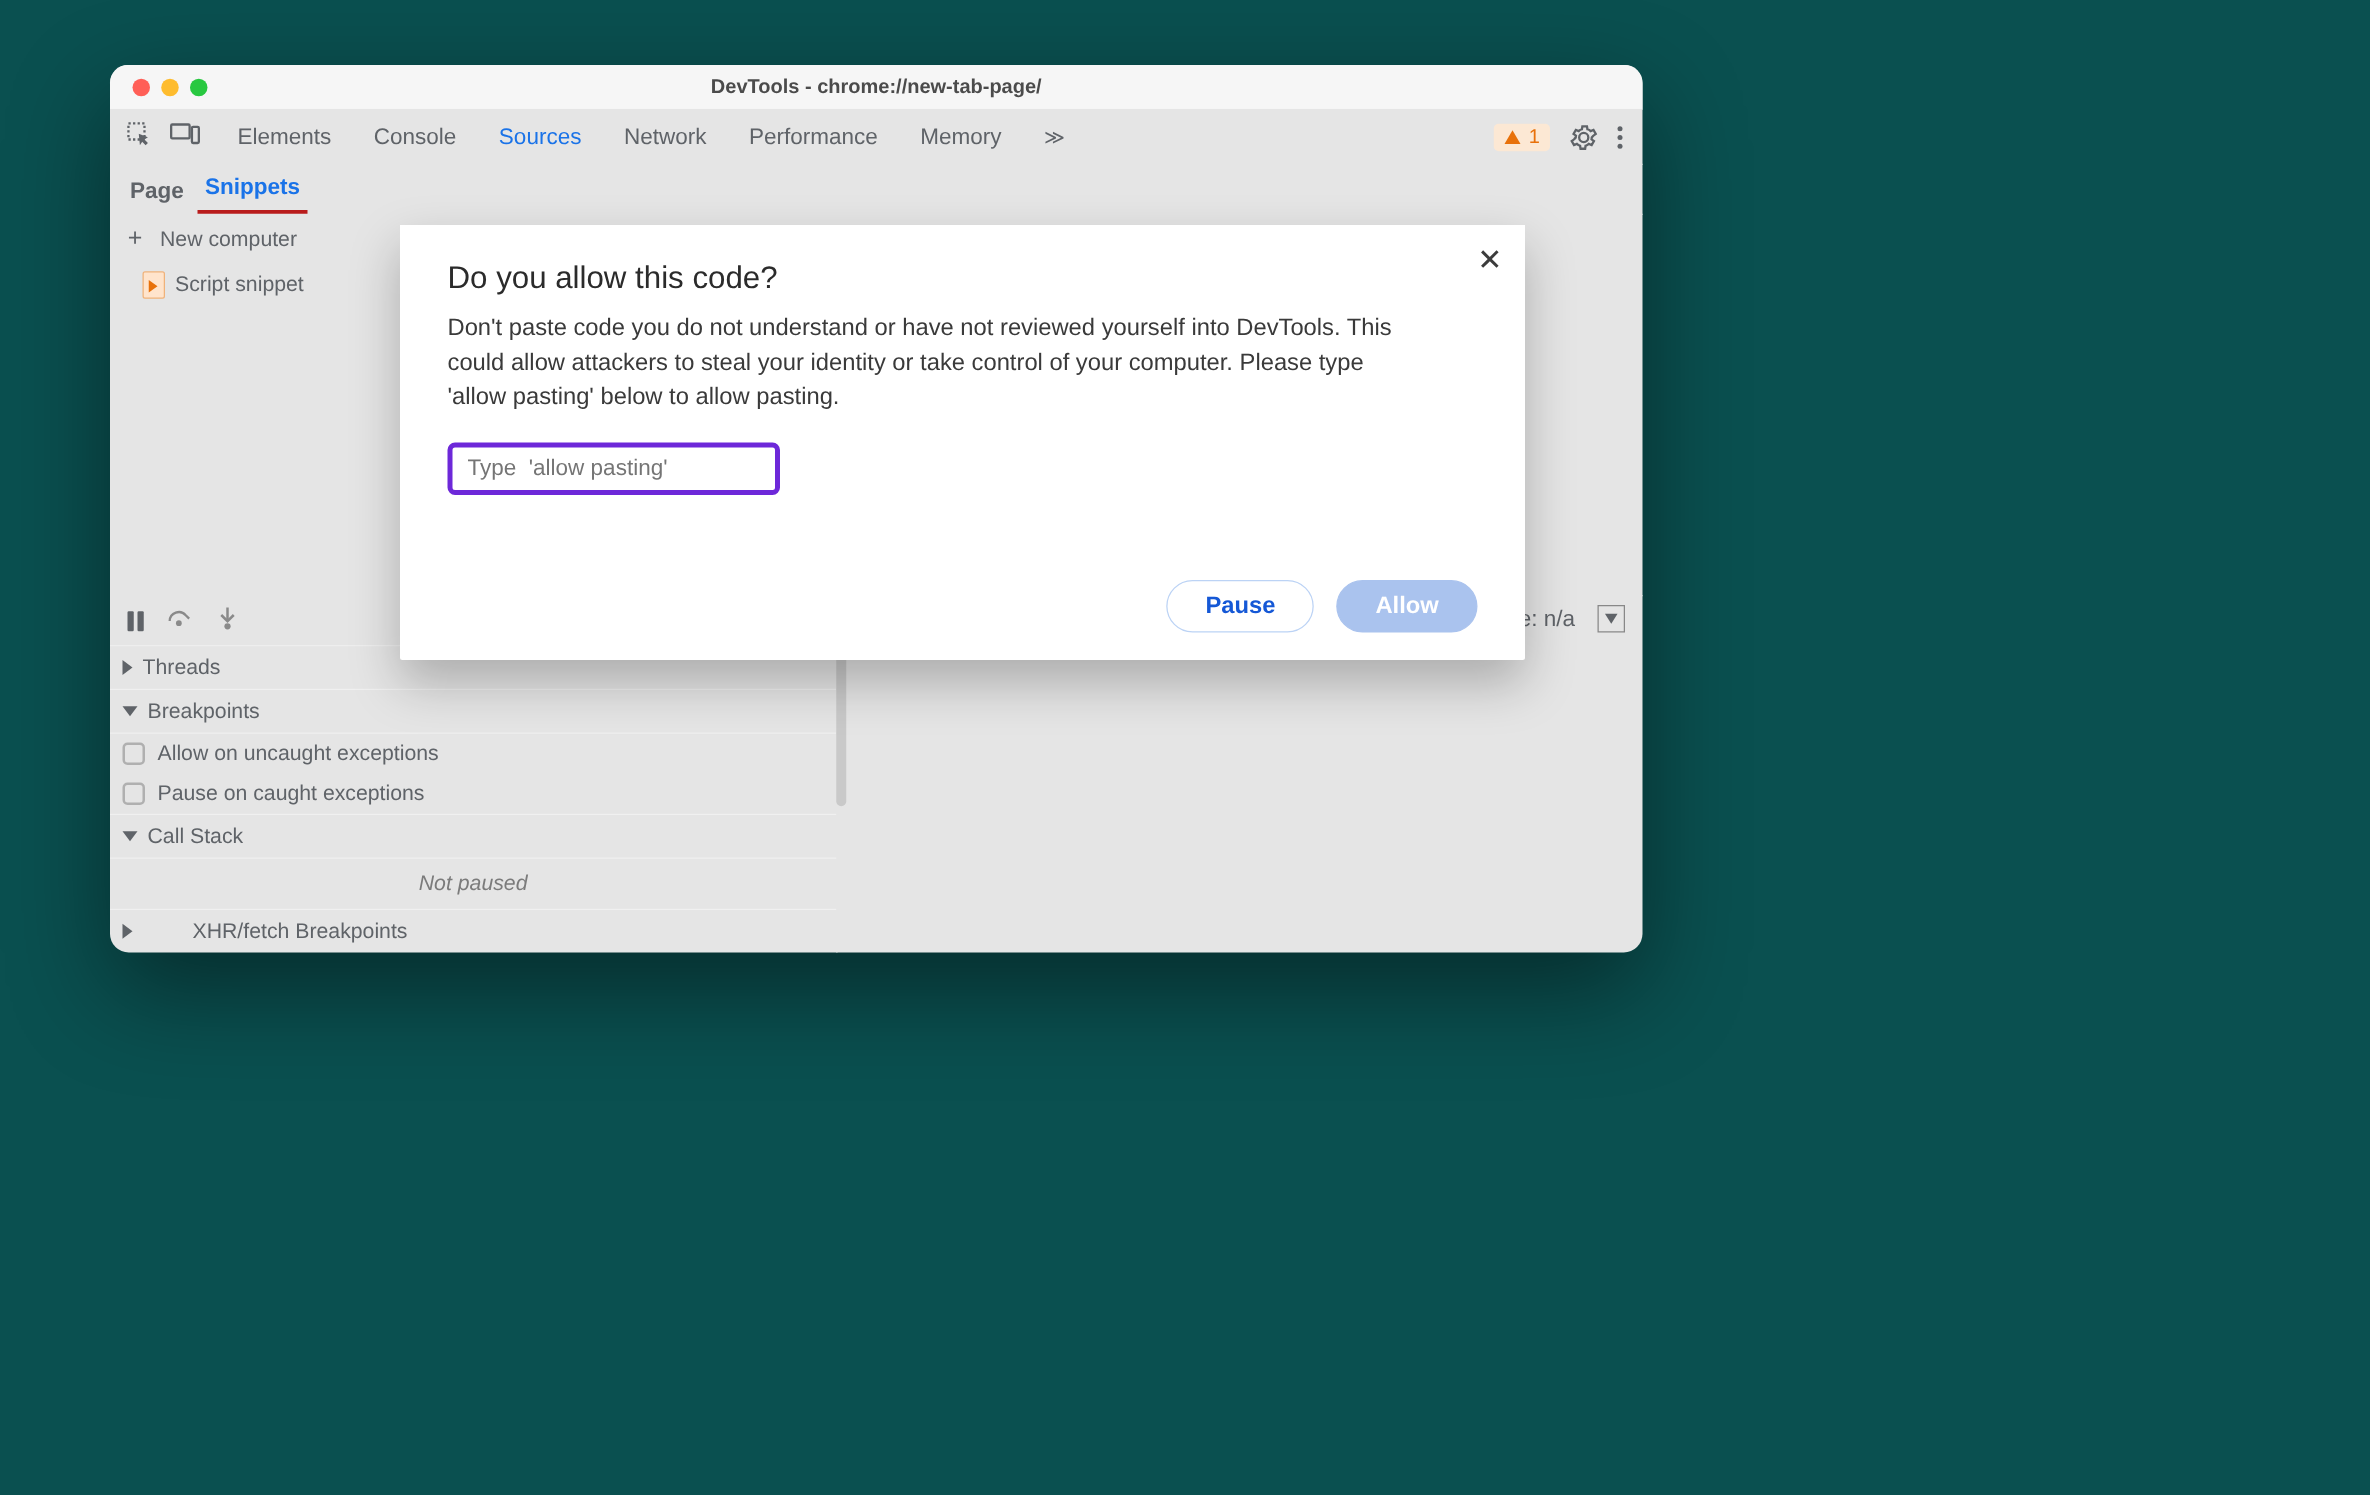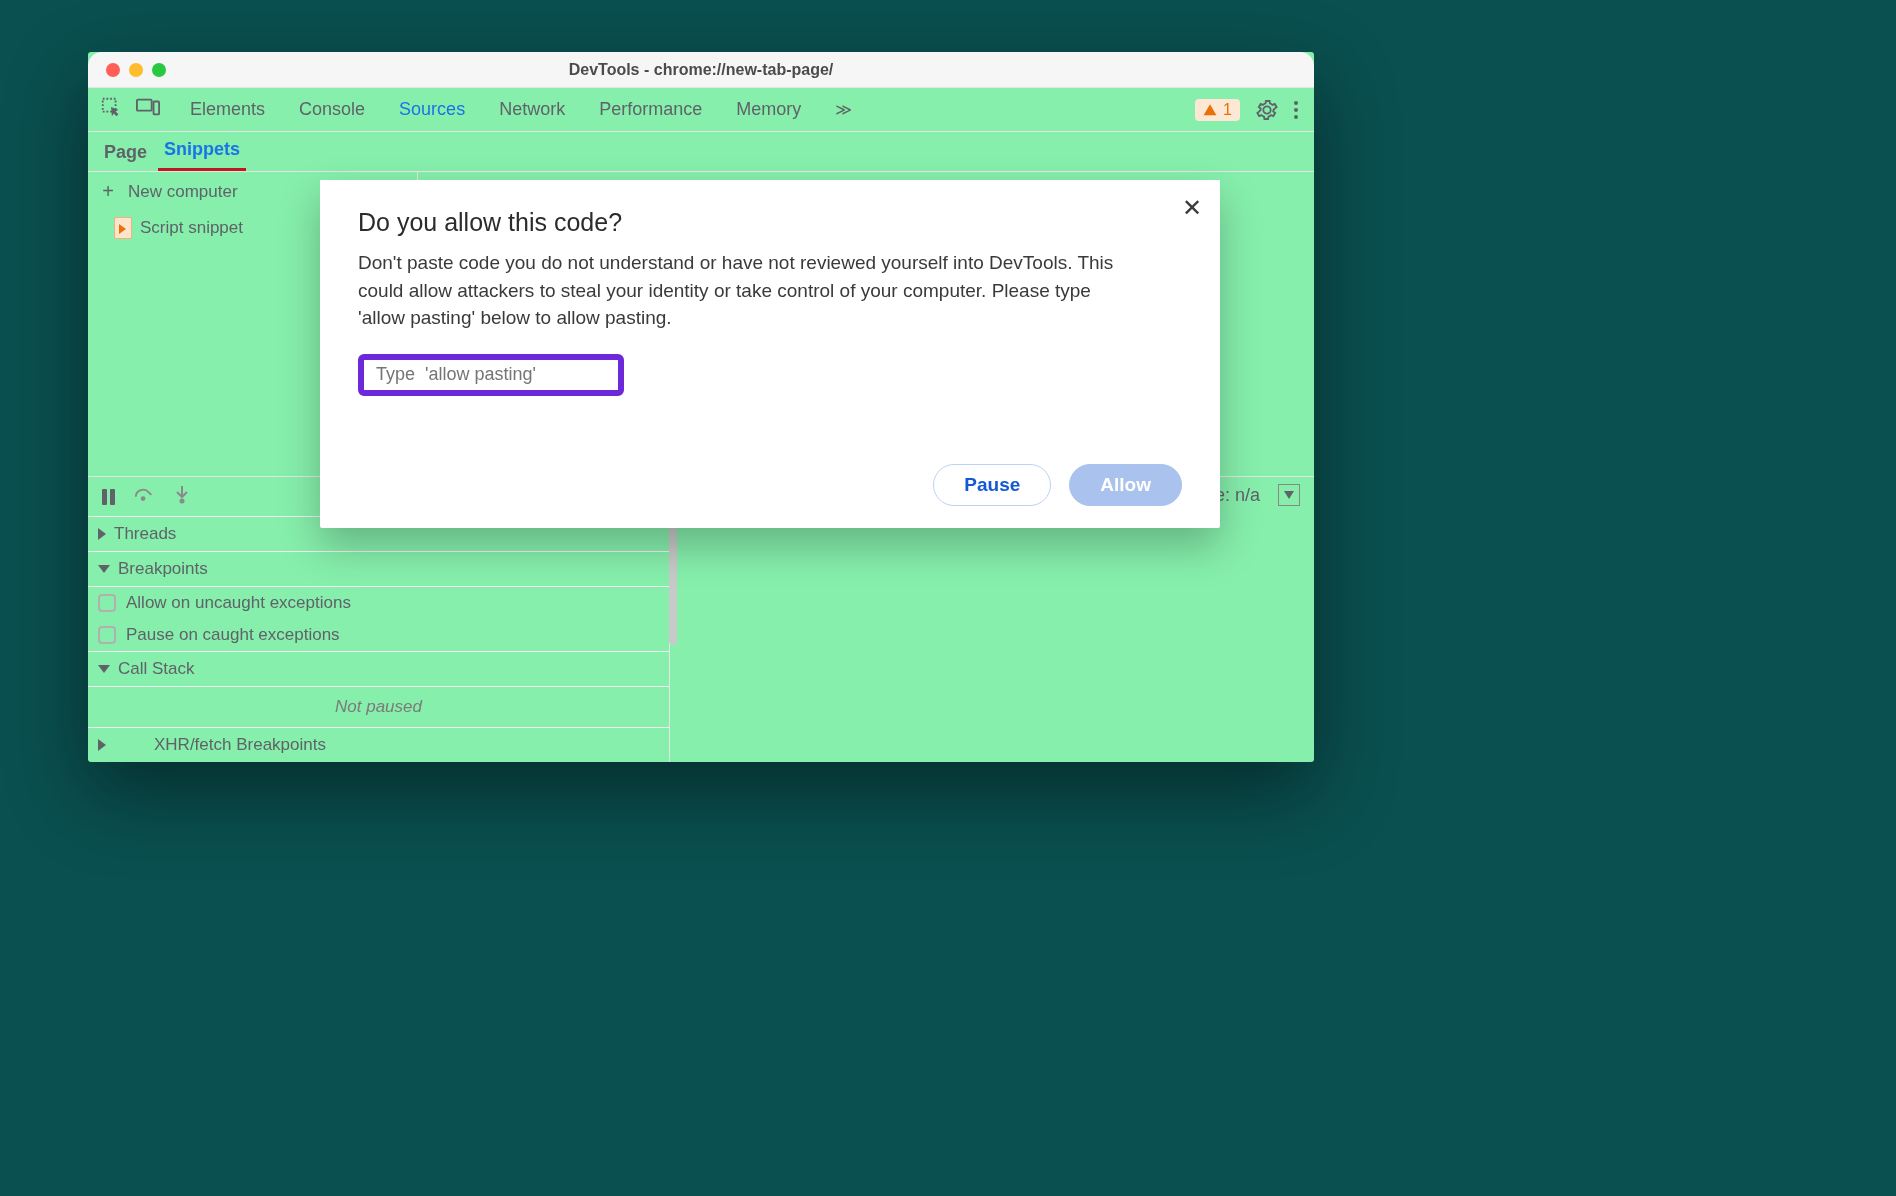--- a/index.html
+++ b/index.html
@@ -6,22 +6,22 @@
   body {
     width: 1896px; height: 1196px;
     background: #0a5050;
     font-family: -apple-system, BlinkMacSystemFont, "Segoe UI", Helvetica, Arial, sans-serif;
     position: relative;
   }
   .window {
     position: absolute;
     left: 88px; top: 52px;
     width: 1226px; height: 710px;
-    background: #86efac;
-    border-radius: 3px;
+    background: #e5e5e5;
+    border-radius: 15px;
     box-shadow: 0 30px 80px rgba(0,0,0,.45);
     overflow: visible;
     display: flex; flex-direction: column;
   }
   
   .titlebar {
     height: 36px;
     background: #f6f6f6;
     border-bottom: 1px solid #e5e5e5;
     border-top-left-radius:14px; border-top-right-radius:14px;
@@ -94,21 +94,21 @@
   .dialog {
     position:absolute; left:232px; top:128px; width:900px; height:348px;
     background:#fff; border-radius:0 0 2px 2px;
     box-shadow:0 18px 40px rgba(0,0,0,.25);
     padding:28px 38px 22px 38px;
     display:flex; flex-direction:column;
   }
   .dlg-close { position:absolute; right:18px; top:14px; font-size:24px; color:#3c3c3c; cursor:pointer;}
   .dlg-title { font-size:25px; color:#2b2b2b; margin-bottom:12px;}
   .dlg-body { font-size:19px; line-height:1.45; color:#3a3a3a; width:760px;}
-  .dlg-input { margin-top:22px; width:266px; height:42px; border:6px solid #6d28d9; border-radius:6px;
+  .dlg-input { margin-top:22px; width:266px; height:42px; border:4px solid #6d28d9; border-radius:6px;
     padding:0 12px; font-size:18px; color:#888;}
   .dlg-btns { margin-top:auto; display:flex; justify-content:flex-end; gap:18px;}
   .btn { height:42px; padding:0 30px; border-radius:22px; font-size:19px; font-weight:600;
     display:flex; align-items:center; justify-content:center;}
   .btn.cancel { background:#fff; border:1px solid #bcd3f5; color:#1558d6;}
   .btn.allow  { background:#aac3ee; border:1px solid #aac3ee; color:#fff;}
   .chev {font-size:16px;}
   .pause-icon{display:flex;gap:3px;} .pause-icon span{width:5px;height:16px;background:#5f6368;border-radius:1px;}
 </style>
 </head>

